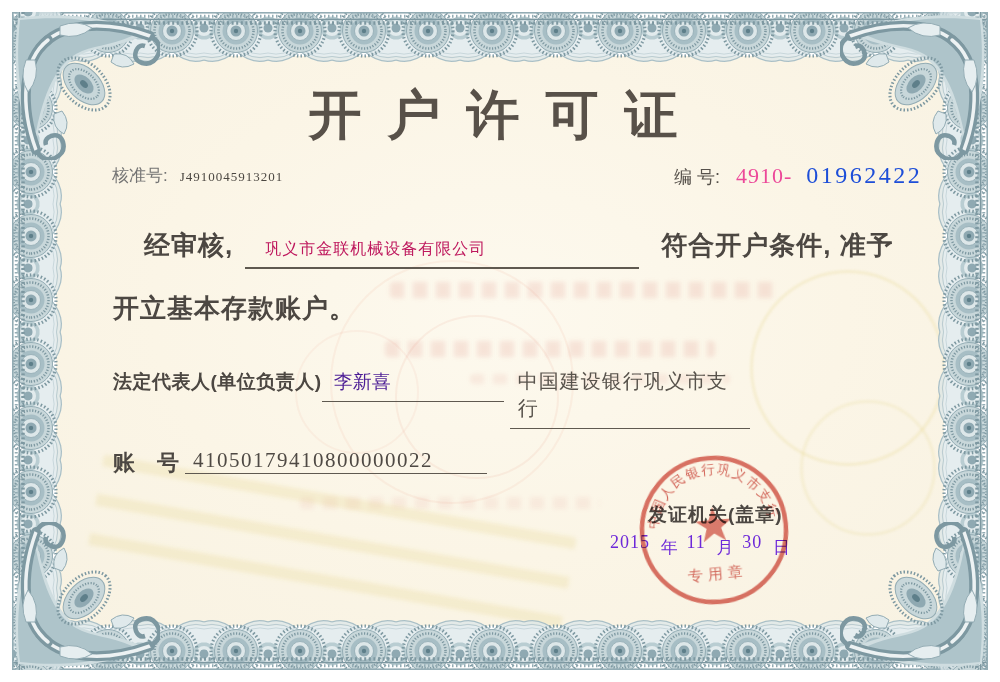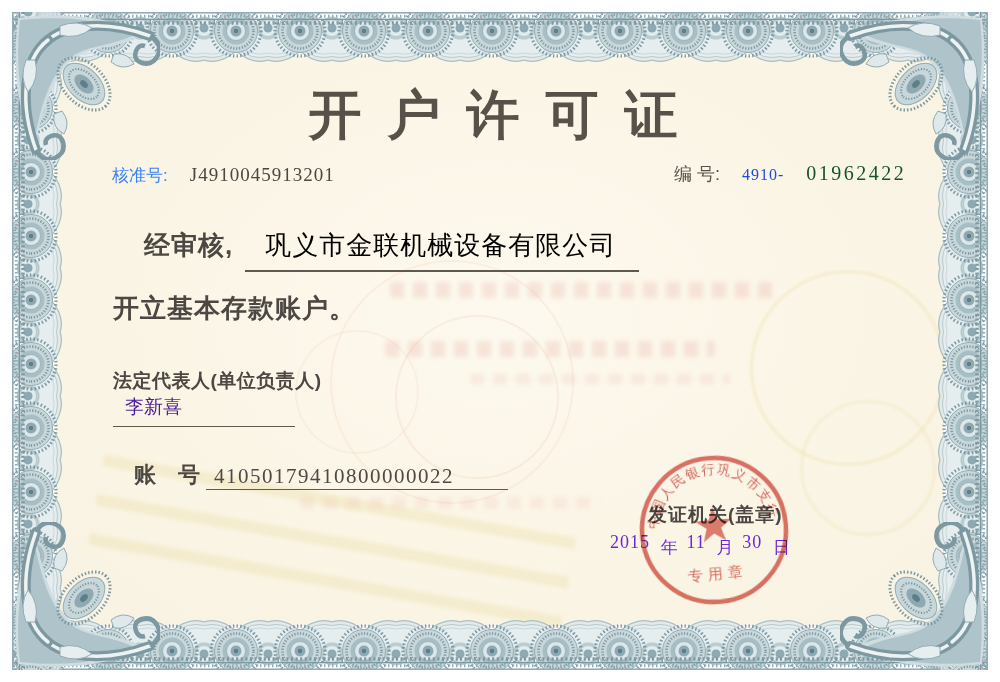--- a/index.html
+++ b/index.html
@@ -33,41 +33,41 @@
   #cBR{left:840px;top:522px;transform:scale(-1,-1);}
   
   .serif{font-family:"Liberation Serif","DejaVu Serif",serif;}
   .title{
     position:absolute;left:0;right:0;top:80px;text-align:center;
     font-family:"Liberation Serif","DejaVu Serif",serif;
     font-size:53px;font-weight:700;letter-spacing:26px;padding-left:12px;
     color:#585149;
   }
   .meta-left{position:absolute;left:112px;top:164px;display:flex;align-items:baseline;}
-  .meta-left .lab{font-size:17px;color:#3b82f6;}
-  .meta-left .val{font-size:19px;letter-spacing:1px;color:#4b4741;margin-left:22px;}
+  .meta-left .lab{font-size:17px;color:#737373;}
+  .meta-left .val{font-size:13px;letter-spacing:1px;color:#4b4741;margin-left:12px;}
   .meta-right{position:absolute;left:674px;top:162px;display:flex;align-items:baseline;}
   .meta-right .lab{font-size:18px;color:#56514b;}
-  .meta-right .pre{font-size:16px;margin-left:22px;letter-spacing:1px;color:#1d4ed8;}
-  .meta-right .red{font-size:20px;margin-left:22px;letter-spacing:2.5px;color:#14532d;}
+  .meta-right .pre{font-size:22px;margin-left:16px;letter-spacing:1px;color:#ec4899;}
+  .meta-right .red{font-size:24px;margin-left:14px;letter-spacing:2.5px;color:#1d4ed8;}
   .stmt1{position:absolute;left:144px;top:228px;display:flex;align-items:baseline;gap:12px;}
   .bold-cn{font-size:26px;font-weight:700;color:#4c4742;letter-spacing:1px;}
   .fill-box{
     display:inline-block;border-bottom:2px solid #5f5950;
     padding:0 6px 7px 20px;box-sizing:border-box;
   }
-  .stmt1 .fill-box{width:394px;font-size:26px;letter-spacing:1px;color:#000000;}
+  .stmt1 .fill-box{width:394px;font-size:16px;letter-spacing:1px;color:#be185d;}
   .stmt1 .after{margin-left:10px;}
   .stmt2{position:absolute;left:113px;top:291px;}
-  .row3{position:absolute;left:113px;top:368px;display:flex;align-items:baseline;flex-direction:column;}
+  .row3{position:absolute;left:113px;top:368px;display:flex;align-items:baseline;}
   .row3 .lab1{font-size:19px;font-weight:700;letter-spacing:0.5px;}
   .row3 .box1{width:182px;border-bottom:1.5px solid #5f5950;padding:0 4px 6px 12px;box-sizing:border-box;font-size:19px;color:#4c1d95;}
   .row3 .lab2{font-size:24px;font-weight:700;margin-left:14px;letter-spacing:1px;}
   .row3 .box2{width:240px;border-bottom:1.5px solid #5f5950;padding:0 2px 6px 8px;box-sizing:border-box;font-size:20px;letter-spacing:1px;color:#58534c;margin-left:6px;}
-  .row4{position:absolute;left:113px;top:460px;display:flex;align-items:flex-end;margin-left:21px;}
+  .row4{position:absolute;left:113px;top:448px;display:flex;align-items:flex-start;}
   .row4 .lab{font-size:22px;font-weight:700;}
   .row4 .box{width:302px;border-bottom:1.5px solid #5f5950;padding:0 2px 0 8px;box-sizing:border-box;font-size:21px;letter-spacing:1.5px;color:#4e4944;margin-left:6px;}
   .issuer{position:absolute;left:648px;top:502px;font-size:19px;font-weight:700;letter-spacing:1px;}
   .dateline{position:absolute;left:610px;top:534px;font-size:17px;color:#6d28d9;}
   .dateline .num{font-family:"Liberation Serif","DejaVu Serif",serif;font-size:18px;position:relative;top:-3px;letter-spacing:1px;}
   .dateline .unit{position:relative;top:2px;margin:0 4px 0 6px;}
   
   .stamp{
     position:absolute;left:634px;top:450px;width:160px;height:160px;
     transform:rotate(-5deg);mix-blend-mode:multiply;opacity:.92;filter:blur(.3px);
@@ -175,27 +175,29 @@
 
 <div class="meta-right">
   <span class="lab">编 号:</span>
   <span class="pre serif">4910-</span>
   <span class="red serif">01962422</span>
 </div>
 
 <div class="stmt1">
   <span class="bold-cn">经审核,</span>
   <span class="fill-box serif">巩义市金联机械设备有限公司</span>
+  <span class="bold-cn after">符合开户条件, 准予</span>
 </div>
 
 <div class="stmt2 bold-cn">开立基本存款账户。</div>
 
 <div class="row3">
   <span class="lab1">法定代表人(单位负责人)</span>
   <span class="box1 serif">李新喜</span>
+  <span class="box2 serif">中国建设银行巩义市支行</span>
 </div>
 
 <div class="row4">
   <span class="lab">账　号</span>
   <span class="box serif">41050179410800000022</span>
 </div>
 
 <div class="issuer">发证机关(盖章)</div>
 
 <div class="dateline">

